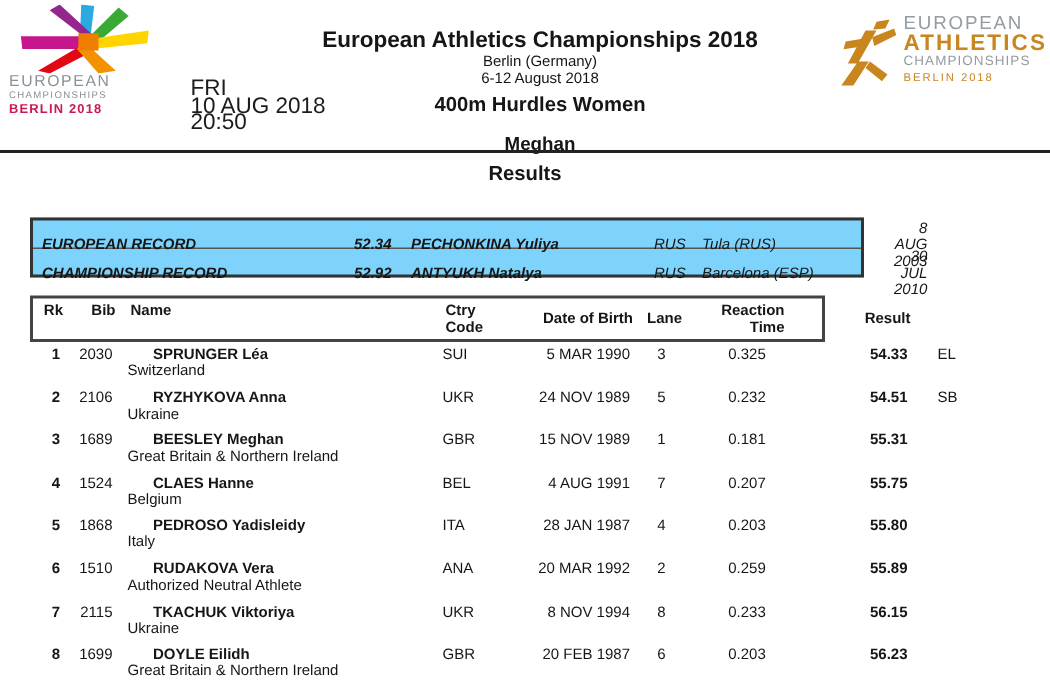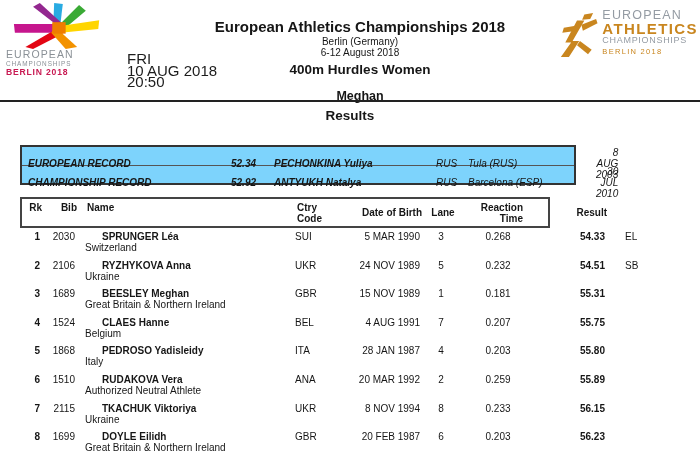--- a/index.html
+++ b/index.html
@@ -33,21 +33,21 @@
   .rule { position:absolute; top:100px; left:0; width:700px; height:2px; background:#222; }
   .results-title { position:absolute; top:108px; left:0; width:700px; text-align:center;
                    font-size:13.5px; font-weight:bold; }
 
   
   .records-box { position:absolute; top:145px; left:20px; width:556px; border:2px solid #333; background:#7dd3fc;font-style:italic; }
   .rec-row { display:grid; grid-template-columns:205px 35px 170px 30px 130px 1fr;
              align-items:center; height:18px; font-size:10px; padding:0 4px; }
   .rec-row + .rec-row { border-top:1px solid #555; }
   .rec-label   { font-weight:bold; padding-left:2px; }
-  .rec-time    { font-weight:bold; text-align:left; }
+  .rec-time    { font-weight:bold; text-align:center; }
   .rec-athlete { font-weight:bold; padding-left:8px; }
   .rec-nat     { }
   .rec-place   { padding-left:2px; }
   .rec-date    { text-align:right; padding-right:2px; }
 
   
   .grid-cols { display:grid; grid-template-columns:20px 40px 215px 55px 70px 42px 72px 71px 1fr; }
 
   .table-head { position:absolute; top:197px; left:20px; width:530px; height:31px;
                 border:2px solid #444; font-size:10px; font-weight:bold; align-content:center; }
@@ -173,21 +173,21 @@
     <div class="t-row grid-cols">
       <div class="td td-rk">1</div>
       <div class="td td-bib">2030</div>
       <div class="td td-name">
         <div class="athlete">SPRUNGER Léa</div>
         <div class="country">Switzerland</div>
       </div>
       <div class="td td-ctry">SUI</div>
       <div class="td td-dob">5 MAR 1990</div>
       <div class="td td-lane">3</div>
-      <div class="td td-reaction">0.268</div>
+      <div class="td td-reaction">0.325</div>
       <div class="td td-result">54.33</div>
       <div class="td td-note">EL</div>
     </div>
 
     <div class="t-row grid-cols">
       <div class="td td-rk">2</div>
       <div class="td td-bib">2106</div>
       <div class="td td-name">
         <div class="athlete">RYZHYKOVA Anna</div>
         <div class="country">Ukraine</div>

